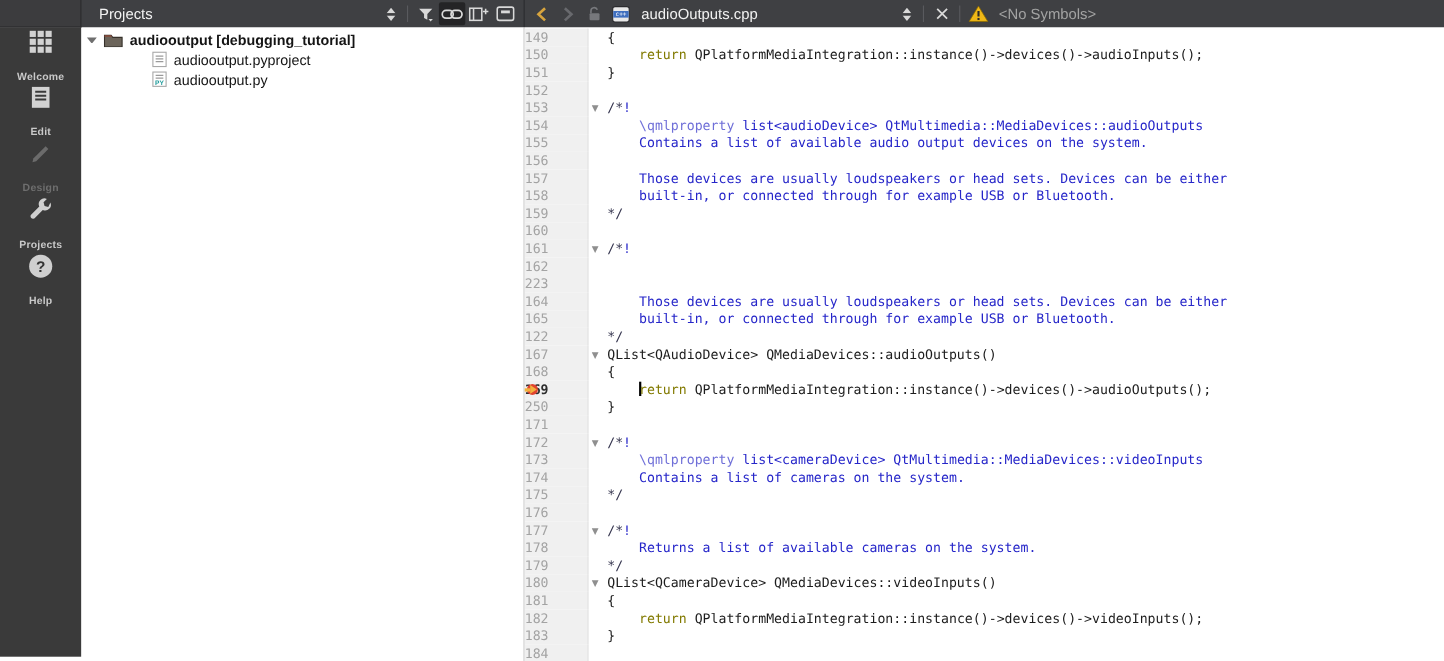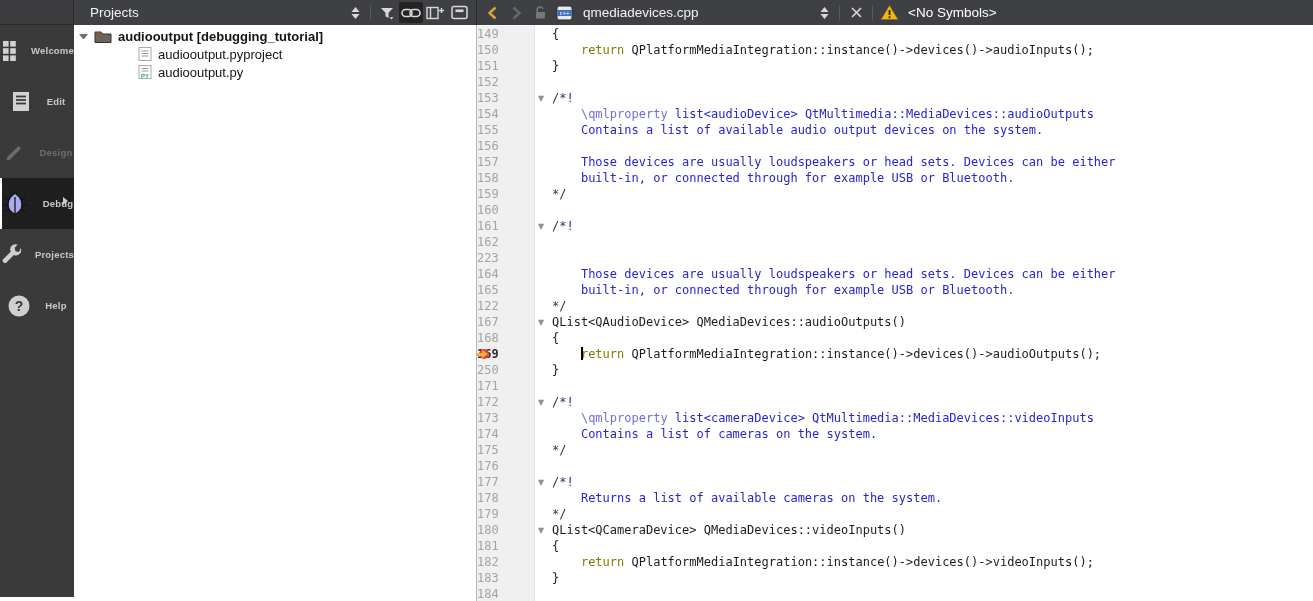--- a/index.html
+++ b/index.html
@@ -19,26 +19,26 @@
   .proj-header{width:403px;display:flex;align-items:center;padding:0 5px 0 0;border-right:1px solid #2c2c2e;color:#f0f0f0}
   .ed-header{flex:1;display:flex;align-items:center;padding:0 6px 0 3px;color:#f0f0f0}
   .combo{display:flex;align-items:center;height:25px;cursor:default}
   .combo .clabel{font-size:13.5px;color:#f2f2f2}
   .proj-combo{flex:1;padding-left:16px}
   .proj-combo .spacer,.file-combo .spacer{flex:1}
   .file-combo{width:252px;margin-left:7px}
   .tbtn{display:flex;align-items:center;justify-content:center;width:24px;height:21px;border-radius:2px}
   .tbtn.active{background:#242426}
   .tsep{width:1px;height:15px;background:#595a5e;margin:0 4px}
-  .symbols-label{font-size:13.5px;color:#ffffff;margin-left:7px}
+  .symbols-label{font-size:13.5px;color:#a3a3a3;margin-left:7px}
   .arrows{display:flex;flex-direction:column;gap:2px;margin:0 6px}
 
   
   .modebar{position:absolute;left:0;top:25px;width:74px;height:572px;background:var(--sidebar-bg)}
-  .mode-item{height:51px;display:flex;flex-direction:row;align-items:center;justify-content:center;gap:14px;position:relative}
+  .mode-item{height:51px;display:flex;flex-direction:column;align-items:center;justify-content:center;gap:14px;position:relative}
   .mode-item .mlabel{font-size:9.5px;font-weight:bold;color:#c9c9c9;letter-spacing:.2px}
   .mode-item.active{background:var(--active-mode-bg)}
   .mode-item.active::before{content:"";position:absolute;left:0;top:0;bottom:0;width:2px;background:#fff}
   .mode-item.disabled .mlabel{color:#6e6e6e}
   .flyout{position:absolute;right:6px;top:19px;width:0;height:0;border-left:5px solid #cfcfcf;border-top:4px solid transparent;border-bottom:4px solid transparent}
 
   
   .projpanel{position:absolute;left:74px;top:25px;width:403px;height:576px;background:#fff;border-right:1px solid #b9b9b9;padding-top:2px}
   .tree-row{height:18px;display:flex;align-items:center;font-size:13px;color:#141414;white-space:nowrap}
   .tree-row.root{padding-left:5px;font-weight:bold}
@@ -133,21 +133,21 @@
         </svg>
       </span>
       <span class="tbtn">
         <svg width="17" height="16">
           <rect x="1" y="1" width="15" height="14" rx="2" fill="#e8e8e8" stroke="#2b2b2e"></rect>
           <rect x="1.5" y="5" width="14" height="6" fill="#3f6fbf"></rect>
           <text x="8.5" y="9.8" font-size="5.5" fill="#ffffff" text-anchor="middle" font-family="'DejaVu Sans Mono',monospace">c++</text>
         </svg>
       </span>
       <div class="combo file-combo">
-        <span class="clabel">qmediadevices.cpp</span>
+        <span class="clabel">audioOutputs.cpp</span>
         <span class="spacer"></span>
         <span class="arrows">
           <svg width="9" height="5">
               <path d="M4.5 0l4 5h-8z" fill="#d9d9d9"></path>
             </svg>
           <svg width="9" height="5">
               <path d="M4.5 5l4-5h-8z" fill="#d9d9d9"></path>
             </svg>
         </span>
       </div>
@@ -196,36 +196,20 @@
         </g>
       </svg>
       <span class="mlabel">Edit</span>
     </div>
     <div class="mode-item disabled">
       <svg width="24" height="24">
         <path d="M4.5 19.5l3.4-.8L19 7.5 16.5 5 5.3 16.1z" fill="#6b6b6b"></path>
       </svg>
       <span class="mlabel">Design</span>
     </div>
-    <div class="mode-item active">
-      <svg width="28" height="26" viewBox="0 0 28 26">
-        <g stroke="#14141c" stroke-width="1.5">
-          <line x1="8" y1="9" x2="3.5" y2="6.5"></line>
-            <line x1="20" y1="9" x2="24.5" y2="6.5"></line>
-          <line x1="7" y1="14" x2="2" y2="14"></line>
-            <line x1="21" y1="14" x2="26" y2="14"></line>
-          <line x1="8" y1="18" x2="3.5" y2="21"></line>
-            <line x1="20" y1="18" x2="24.5" y2="21"></line>
-        </g>
-        <path d="M14 2 L18.5 6 Q21 9 21 14 Q21 20 14 23.5 Q7 20 7 14 Q7 9 9.5 6 Z" fill="var(--bug-purple)" stroke="#14141c" stroke-width="1.5"></path>
-        <line x1="14" y1="6" x2="14" y2="23" stroke="#14141c" stroke-width="1.3"></line>
-      </svg>
-      <span class="mlabel">Debug</span>
-      <span class="flyout"></span>
-    </div>
     <div class="mode-item">
       <svg width="24" height="24">
         <path d="M20.8 5a5.2 5.2 0 0 1-6.9 6.9l-7 7a2.3 2.3 0 1 1-3.2-3.2l7-7A5.2 5.2 0 0 1 17.6 1.8l-3 3 .9 3.4 3.4.9z" fill="#cfcfcf"></path>
       </svg>
       <span class="mlabel">Projects</span>
     </div>
     <div class="mode-item">
       <svg width="24" height="24">
         <circle cx="12" cy="12" r="10.5" fill="#cfcfcf"></circle>
         <text x="12" y="17" text-anchor="middle" font-size="14" font-weight="bold" fill="#333" font-family="'Liberation Sans',sans-serif">?</text>

